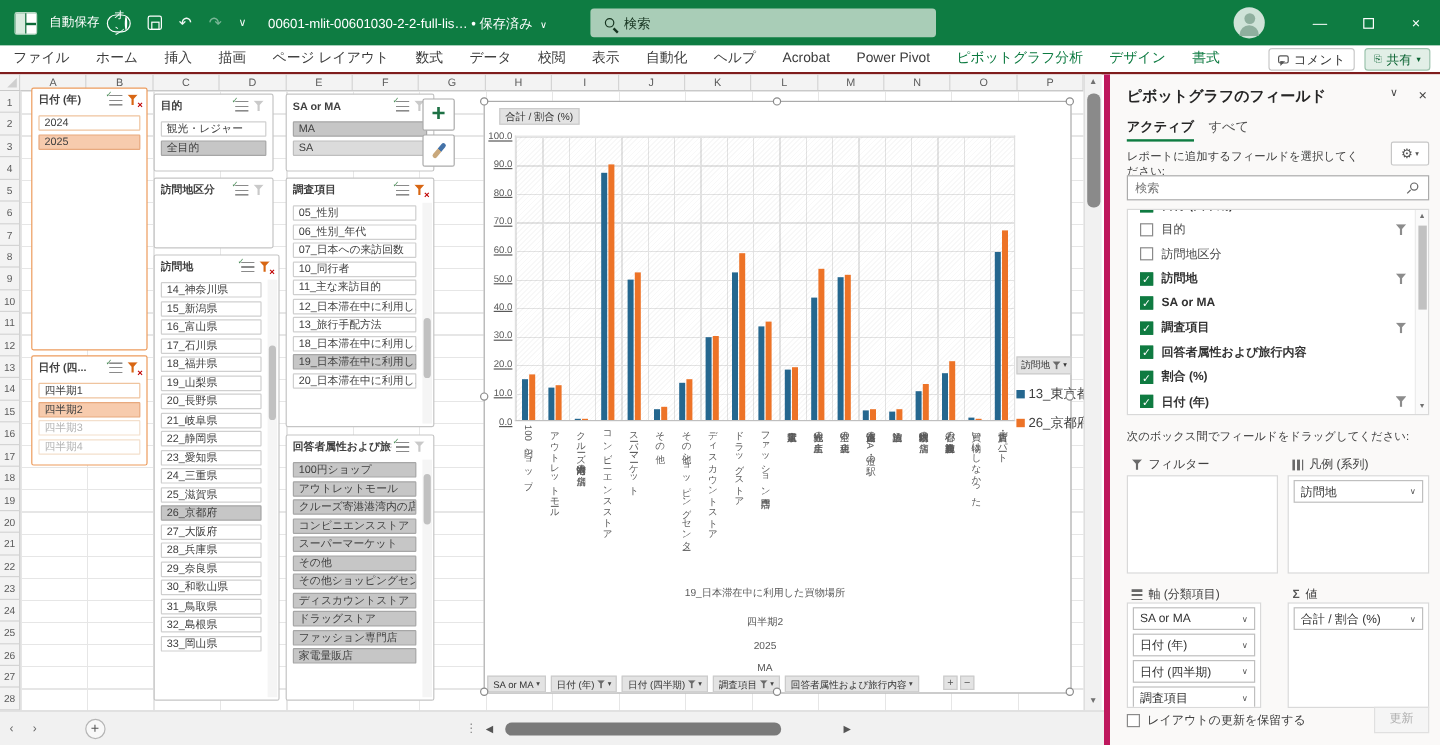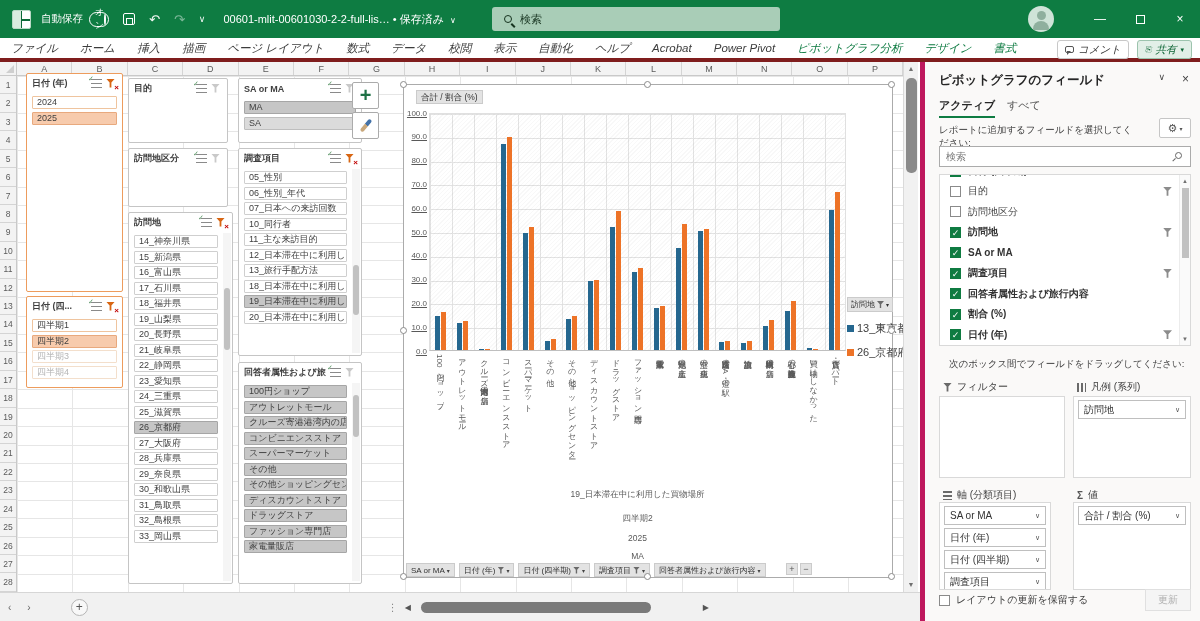--- a/index.html
+++ b/index.html
@@ -25,21 +25,21 @@
   .mag { width:8px; height:8px; border:1.5px solid #16331F; border-radius:50%; position:relative; margin:0 8px 0 12px; }
   .mag::after { content:""; position:absolute; left:7px; top:7px; width:5px; height:1.5px; background:#16331F; transform:rotate(45deg); transform-origin:0 0; }
   .tb-right { position:absolute; right:0; top:0; height:38px; display:flex; align-items:center; }
   .avatar { width:26px; height:26px; border-radius:50%; background:#CFE3D8; position:relative; margin-right:26px; }
   .avatar::before { content:""; position:absolute; left:8.5px; top:5px; width:9px; height:9px; border-radius:50%; background:#8FAF9E; }
   .avatar::after { content:""; position:absolute; left:5px; top:15px; width:16px; height:9px; border-radius:8px 8px 0 0; background:#8FAF9E; }
   .winbtn { width:40px; height:38px; display:flex; align-items:center; justify-content:center; font-size:12px; }
   .winbtn .maxi { width:9px; height:9px; border:1px solid #fff; display:inline-block; }
 
   
-  .ribbon { position:absolute; left:0; top:38px; width:1200px; height:24px; background:#FFF; border-bottom:4px solid #7f1d1d; display:flex; align-items:center;font-style:italic; }
+  .ribbon { position:absolute; left:0; top:38px; width:1200px; height:24px; background:#FFF; border-bottom:2px solid #7f1d1d; display:flex; align-items:center; }
   .rtab { padding:0 11px; font-size:11.5px; color:#3C3C3C; line-height:24px; white-space:nowrap; }
   .rtab.ctx { color:#0C7A40; }
   .rb-right { position:absolute; right:8px; top:2px; display:flex; align-items:center; gap:8px; }
   .cmt-btn { height:19px; border:1px solid #C8C8C8; border-radius:3px; display:flex; align-items:center; padding:0 7px; gap:4px; font-size:10.5px; color:#333; background:#fff; }
   .bubble { width:9px; height:7px; border:1px solid #555; border-radius:2px; position:relative; }
   .bubble::after { content:""; position:absolute; left:1px; bottom:-3px; border:2px solid transparent; border-top-color:#555; border-left-color:#555; }
   .share-btn { height:19px; border:1px solid #9CC3AD; border-radius:3px; display:flex; align-items:center; padding:0 7px; gap:4px; font-size:10.5px; color:#0A6332; background:#E2EFE7; }
 
   
   #gridbg { position:absolute; left:17px; top:76px; width:886px; height:516px; background:#fff;
@@ -145,21 +145,21 @@
   .frow.unchecked .flab { font-weight:normal; color:#444; }
   .cb { width:11px; height:11px; border:1px solid #8A8A8A; background:#fff; flex:none; }
   .cb.on { background:#0F7B41; border-color:#0F7B41; color:#fff; font-size:9px; line-height:11px; text-align:center; }
   .frow .fnhollow { position:absolute; right:18px; width:9px; height:9px; background:#8C8C8C; clip-path:polygon(0 0,100% 0,60% 45%,60% 100%,40% 100%,40% 45%); }
   #fl-scroll { position:absolute; right:0; top:0; bottom:0; width:11px; background:#FAFAFA; border-left:1px solid #ECECEC; }
   #fl-scroll .arr { text-align:center; font-size:6px; color:#707070; line-height:12px; }
   #fl-scroll .thumb { position:absolute; left:2px; top:13px; width:7px; height:70px; background:#C1C1C1; }
   #fl-scroll .arr.down { position:absolute; bottom:0; width:100%; }
   .partialrow { height:6px; overflow:hidden; border-bottom:0; }
   .partialrow .frow { margin-top:-14px; }
-  .draglab { position:absolute; left:14px; top:296px; font-size:9.5px; color:#404040;margin-left:10px; }
+  .draglab { position:absolute; left:14px; top:296px; font-size:9.5px; color:#404040; }
   .arealab { position:absolute; display:flex; align-items:center; gap:5px; font-size:10px; color:#404040; }
   .areabox { position:absolute; background:#fff; border:1px solid #D9D9D9; }
   .pill { height:19px; border:1px solid #BFBFBF; background:#fff; margin:3px 4px 0 4px; display:flex; align-items:center; font-size:10px; color:#333; padding:0 5px; justify-content:space-between; }
   .pill .dd { font-size:7px; color:#555; }
   .icon-filter { width:9px; height:9px; background:#6A6A6A; clip-path:polygon(0 0,100% 0,60% 45%,60% 100%,40% 100%,40% 45%); }
   .icon-cols { width:9px; height:9px; background:repeating-linear-gradient(to right,#6A6A6A 0 2px,transparent 2px 4px); }
   .icon-rows { width:9px; height:9px; background:repeating-linear-gradient(to bottom,#6A6A6A 0 2px,transparent 2px 4px); }
   .icon-sigma { font-size:10px; color:#555; font-weight:bold; }
   .defer { position:absolute; left:14px; bottom:14px; display:flex; align-items:center; gap:6px; color:#404040; }
   .updbtn { position:absolute; right:14px; bottom:10px; width:46px; height:22px; background:#F5F5F5; border:1px solid #E0E0E0; color:#AFAFAF; text-align:center; line-height:20px; }
@@ -309,20 +309,24 @@
       </div>
     </div>
     <div class="slicer gray" style="left: 128px; top: 78px; width: 100px; height: 65px;">
       <div class="sl-head">
         <span class="sl-title">目的</span>
         <span class="ms-icon"></span>
         <span class="fnx">
           <span class="fn"></span>
         </span>
       </div>
+      <div class="sl-items">
+        <div class="sl-item ">観光・レジャー</div>
+        <div class="sl-item sel">全目的</div>
+      </div>
     </div>
     <div class="slicer gray" style="left: 128px; top: 148px; width: 100px; height: 59px;">
       <div class="sl-head">
         <span class="sl-title">訪問地区分</span>
         <span class="ms-icon"></span>
         <span class="fnx">
           <span class="fn"></span>
         </span>
       </div>
     </div>

